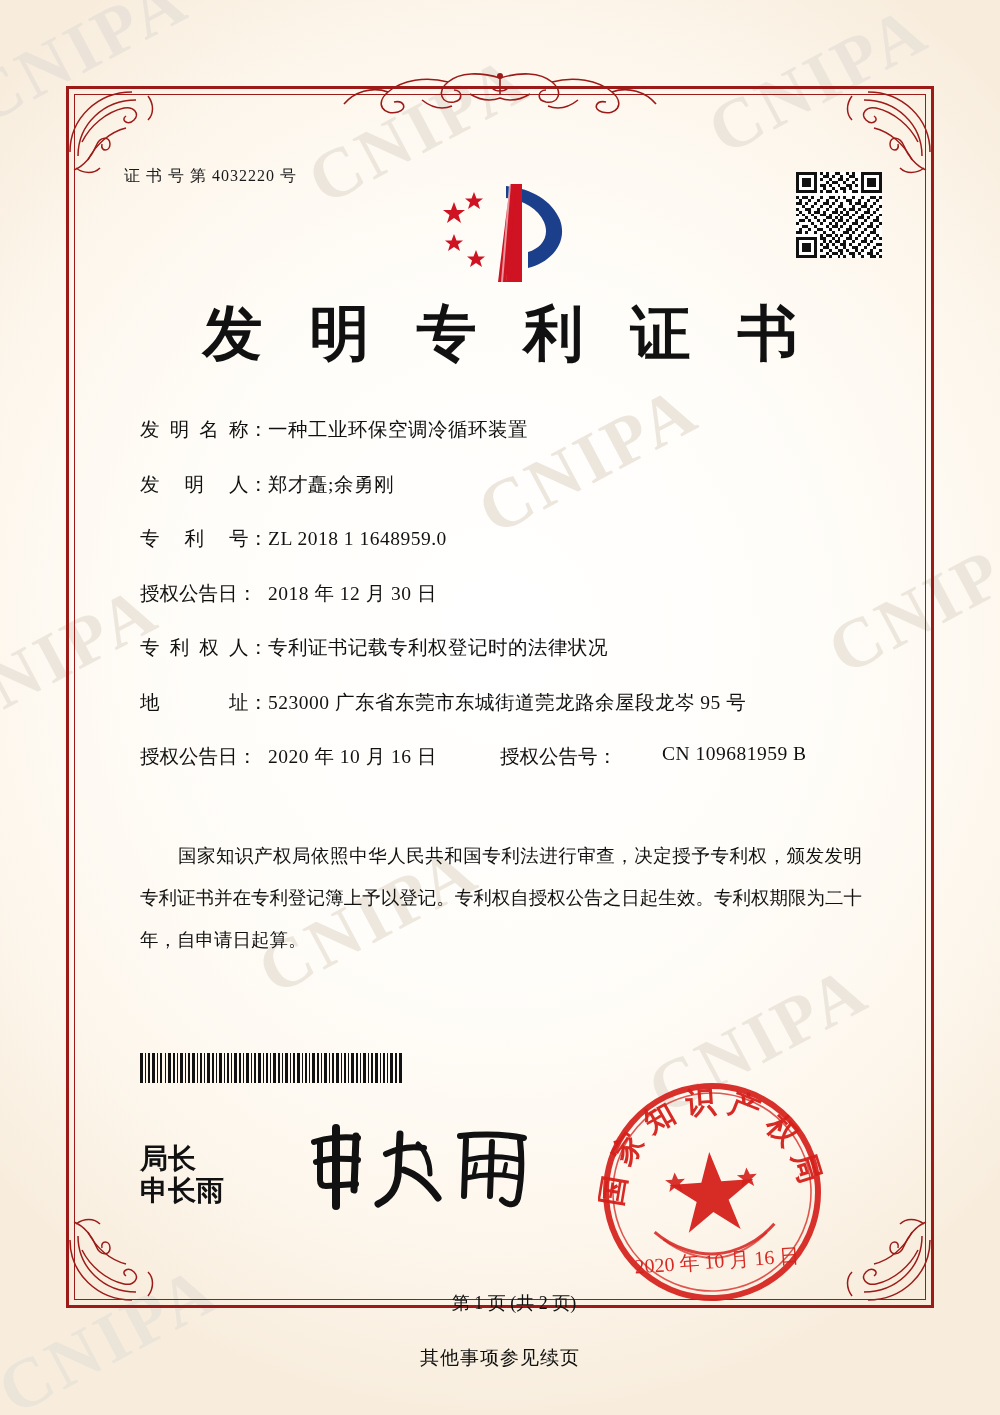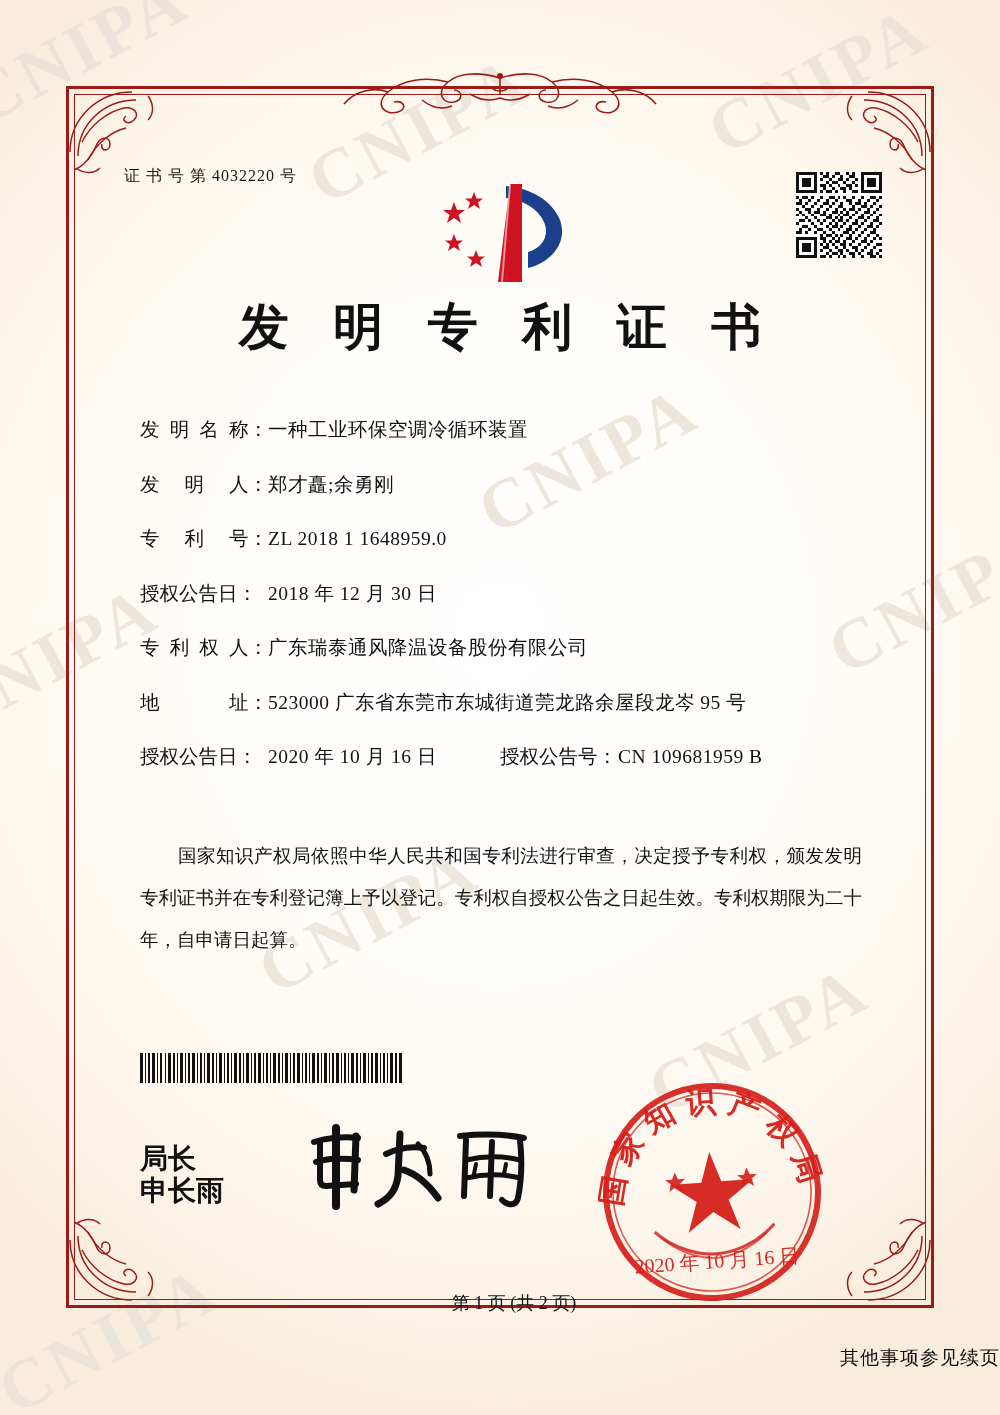--- a/index.html
+++ b/index.html
@@ -86,21 +86,21 @@
   #logo {
     position: absolute;
     left: 50%; top: 178px;
     transform: translateX(-50%);
     width: 180px; height: 110px;
   }
   #main-title {
     position: absolute;
     left: 0; right: 0; top: 294px;
     text-align: center;
-    font-size: 50px;
+    font-size: 60px;
     font-weight: bold;
     letter-spacing: 16px;
     color: #111;
     text-indent: 16px;
     font-family: "Liberation Serif", serif;
   }
 
   
   #fields {
     position: absolute;
@@ -123,21 +123,21 @@
   .field-label.spread {
     display: flex;
     justify-content: space-between;
   }
   .field-label.spread > span { display: inline-block; }
   .field-value { flex: 1; letter-spacing: .5px; }
 
   
   .field-row.dual { margin-bottom: 24px; }
   .dual-left { display: flex; align-items: baseline; width: 360px; }
-  .dual-right { display: flex; align-items: center; }
+  .dual-right { display: flex; align-items: flex-start; gap: 44px; }
   .dual-right .field-label { width: 118px; flex: 0 0 118px; }
 
   
   #paras {
     position: absolute;
     left: 140px; top: 835px;
     width: 722px;
     font-size: 18.5px;
     line-height: 42px;
     color: #111;
@@ -179,21 +179,21 @@
     position: absolute;
     left: 0; right: 0; top: 1291px;
     text-align: center;
     font-size: 18px;
     color: #111;
     padding-left: 28px;
   }
   #footer-note {
     position: absolute;
     left: 0; right: 0; top: 1345px;
-    text-align: right;
+    text-align: center;
     font-size: 19px;
     color: #111;
     letter-spacing: 1px;
   }
 </style>
 </head>
 <body>
 
 <div id="page">
 
@@ -569,21 +569,21 @@
       <div class="field-value">2018 年 12 月 30 日</div>
     </div>
 
     <div class="field-row">
       <div class="field-label spread">
         <span>专</span>
           <span>利</span>
           <span>权</span>
           <span>人：</span>
       </div>
-      <div class="field-value">广东瑞泰通风降温设备股份有限公司</div>
+      <div class="field-value">专利证书记载专利权登记时的法律状况</div>
     </div>
 
     <div class="field-row">
       <div class="field-label spread">
         <span>地</span>
           <span>址：</span>
       </div>
       <div class="field-value">523000 广东省东莞市东城街道莞龙路余屋段龙岑 95 号</div>
     </div>
 

